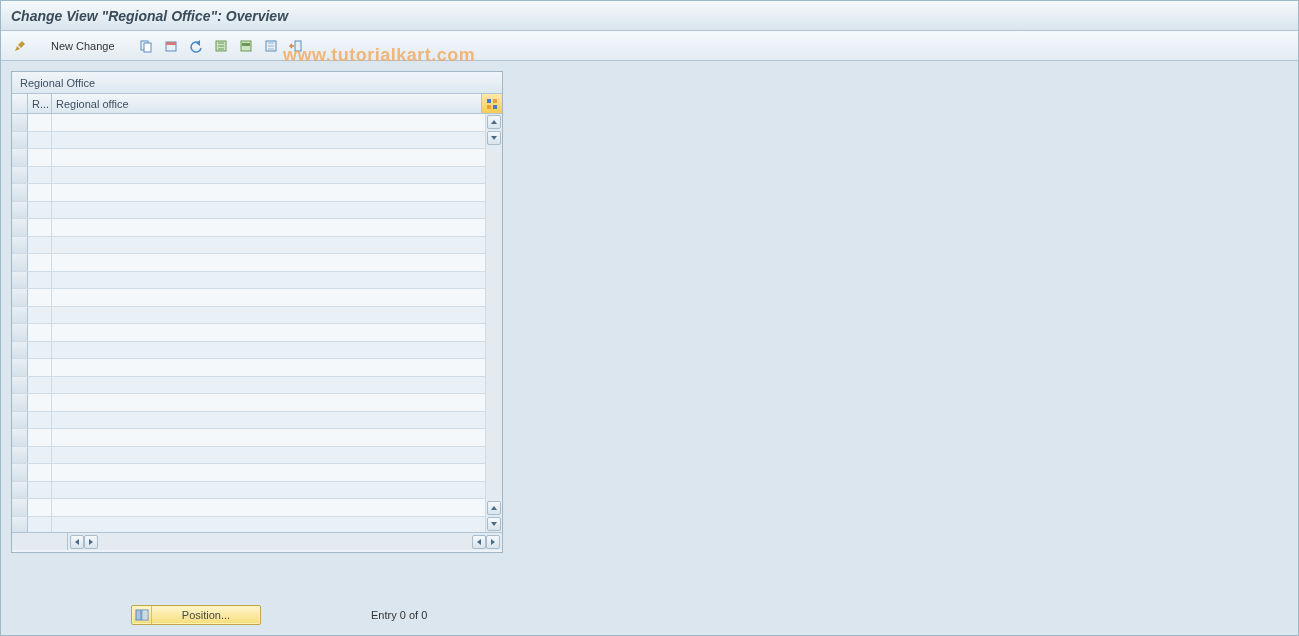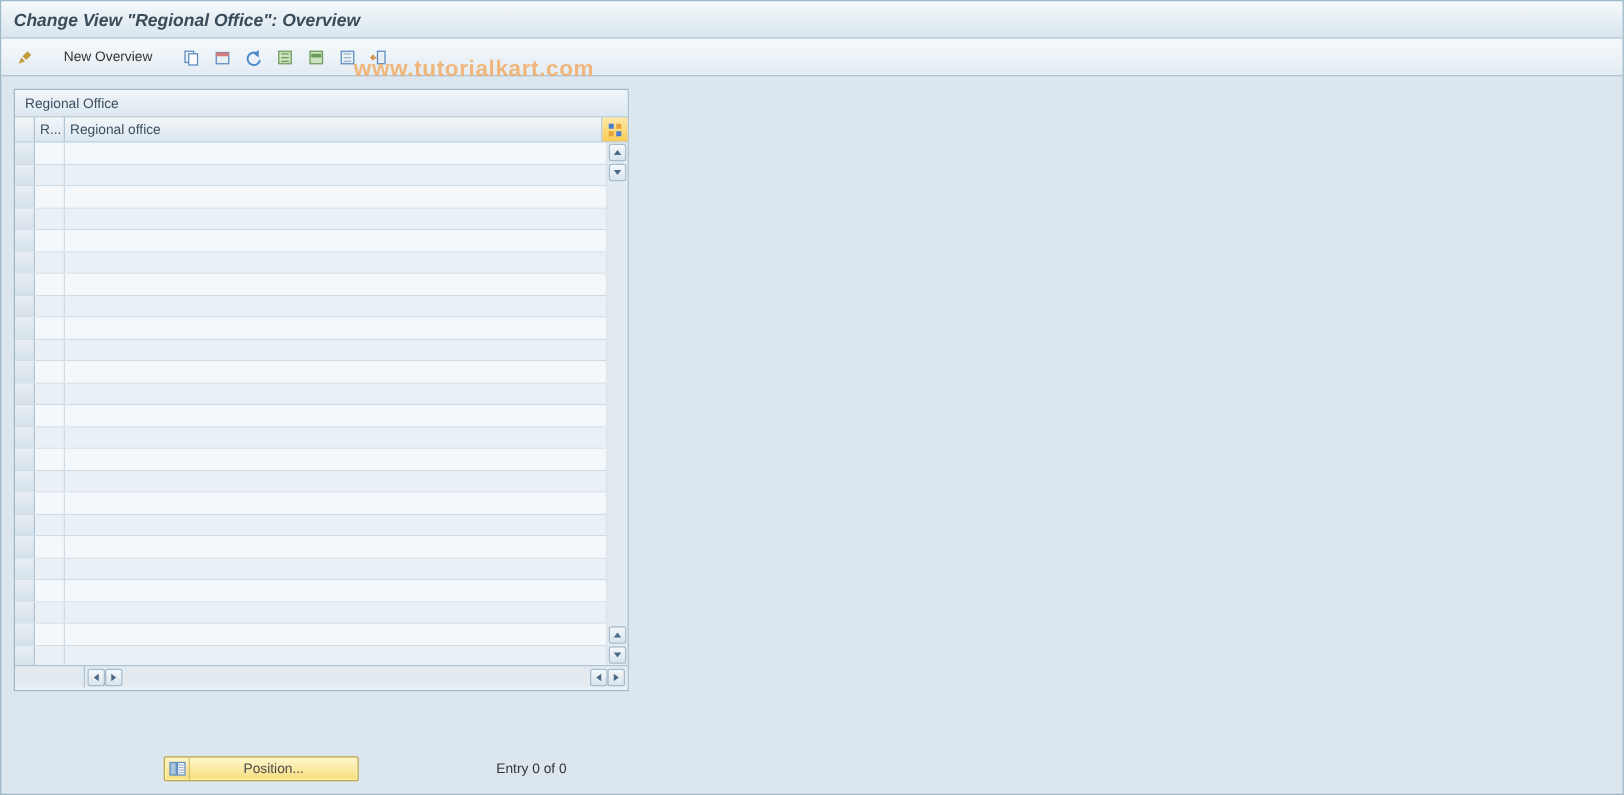--- a/index.html
+++ b/index.html
@@ -165,21 +165,21 @@
   .hnav-right { margin-left:auto; padding-right:2px; display:flex; gap:0; }
 
   
   .footer {
     position:absolute; left:0; right:0; bottom:0; height:40px;
     display:flex; align-items:center;
     padding: 0 130px;
     gap: 110px;
   }
   .pos-btn {
-    width:156px; height:20px;
+    width:130px; height:20px;
     display:flex; align-items:center;
     background: linear-gradient(#fff6cf,#f6dd7a);
     border:1px solid #bfa64a;
     border-radius:2px;
     cursor:pointer;
     box-shadow: inset 0 0 0 1px #fff3b0;
   }
   .pos-btn .picon {
     width:20px; height:100%;
     display:flex; align-items:center; justify-content:center;
@@ -199,21 +199,21 @@
 
 <div class="toolbar">
   <div class="tool-btn ico" title="Display/Change">
     <svg width="14" height="14">
         <path d="M2 12 L4 7 L7 10 L2 12 Z" fill="#c49a3a"></path>
         <path d="M5 6 L9 2 L12 5 L8 9 Z" fill="#c49a3a"></path>
       </svg>
   </div>
   <div class="sep"></div>
   <div class="tool-text-btn">
-    <span>New Overview</span>
+    <span>New Change</span>
   </div>
   <div class="sep"></div>
   <div class="tool-btn ico" title="Copy As">
     <svg width="14" height="14">
         <rect x="2" y="2" width="7" height="9" fill="none" stroke="#5a8bbf"></rect>
         <rect x="5" y="4" width="7" height="9" fill="#fff" stroke="#5a8bbf"></rect>
       </svg>
   </div>
   <div class="tool-btn ico" title="Delete">
     <svg width="14" height="14">

